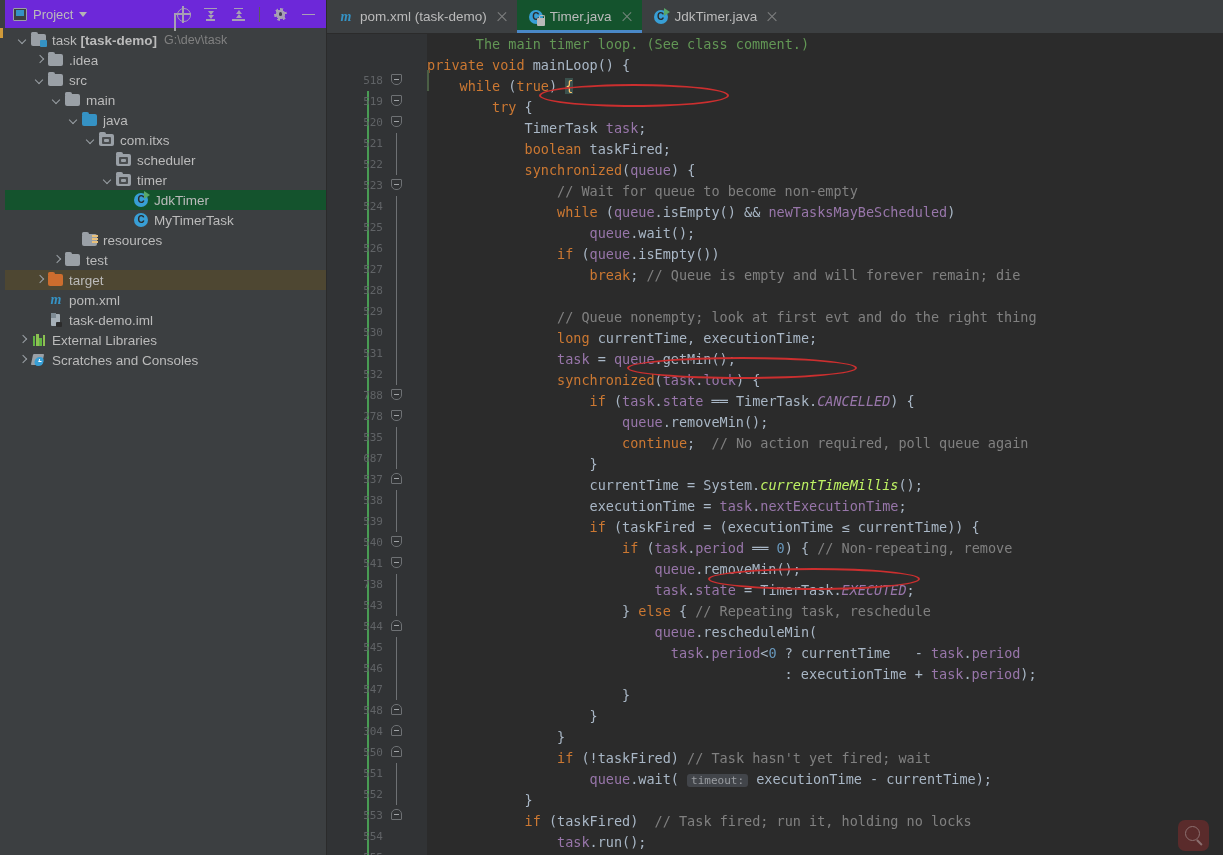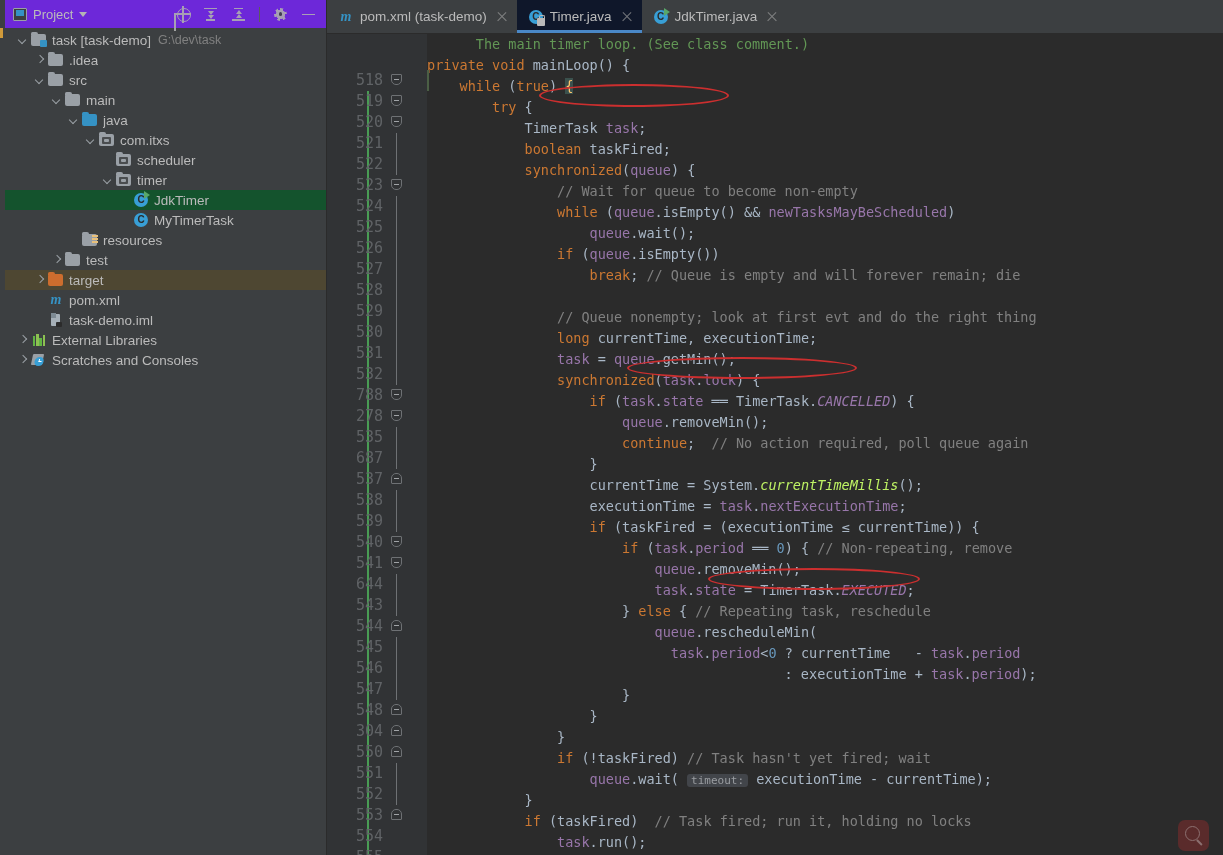--- a/index.html
+++ b/index.html
@@ -77,21 +77,21 @@
   }
   .row.sel   { background:#14532d; }
   .row.sel2  { background:#4e4732; }
   .arrow { width:12px; height:12px; position:relative; flex:0 0 12px; margin-right:2px; }
   .arrow.r::before{content:"";position:absolute;left:3px;top:2.2px;width:5px;height:5px;
     border-right:1.6px solid #9aa0a6;border-bottom:1.6px solid #9aa0a6;transform:rotate(-45deg);}
   .arrow.d::before{content:"";position:absolute;left:2px;top:3px;width:5px;height:5px;
     border-right:1.6px solid #9aa0a6;border-bottom:1.6px solid #9aa0a6;transform:rotate(45deg);}
   .ti { width:16px;height:16px;flex:0 0 16px;margin-right:5px;position:relative;display:inline-block; }
   .lbl { overflow:hidden; text-overflow:ellipsis; }
-  .lbl b { font-weight:normal; }
+  .lbl b { font-weight:bold; }
   .path { color:#808080; font-size:12.5px; margin-left:7px; }
 
   
   .ic-folder{background:#9aa0a6;border-radius:1.5px 2px 2px 2px;height:12px;width:15px;top:2px;position:absolute;}
   .ic-folder::before{content:"";position:absolute;top:-2.5px;left:0;width:7px;height:3px;background:#9aa0a6;border-radius:1.5px 2px 0 0;}
   .ic-folder.mod::after{content:"";position:absolute;right:-1px;bottom:-1px;width:7px;height:7px;background:#3592c4;border-radius:1px;}
   .ic-folder.src{background:#3592c4;}
   .ic-folder.src::before{background:#3592c4;}
   .ic-folder.tgt{background:#cc6d2e;}
   .ic-folder.tgt::before{background:#cc6d2e;}
@@ -128,36 +128,36 @@
   .ic-scr i::after{content:"";position:absolute;left:4px;top:1.6px;width:1.2px;height:3.2px;background:#fff;}
   .ic-scr i::before{content:"";position:absolute;left:4px;top:4.2px;width:3px;height:1.2px;background:#fff;}
 
   
   .editor-area { flex:1; height:855px; display:flex; flex-direction:column; background:#2b2b2b; min-width:0; }
 
   .tabbar { height:34px; flex:0 0 34px; background:#3c3f41; display:flex; align-items:stretch;
     border-bottom:1px solid #2b2b2b; }
   .tab { display:flex; align-items:center; gap:6px; padding:0 9px 0 11px; position:relative;
     font-size:13.5px; color:#bbbbbb; cursor:default; }
-  .tab.active { background:#0f172a; }
+  .tab.active { background:#14532d; }
   .tab.active::after { content:""; position:absolute; left:0; right:0; bottom:0; height:3px; background:#4a88c7; }
   .tab .tabico { width:16px;height:16px;position:relative;flex:0 0 16px; }
   .tab .x { width:12px;height:12px;position:relative;margin-left:3px;opacity:.7; }
   .tab .x::before,.tab .x::after{content:"";position:absolute;left:0;top:5px;width:12px;height:1.4px;background:#9d9d9d;}
   .tab .x::before{transform:rotate(45deg);} .tab .x::after{transform:rotate(-45deg);}
   .ic-lock{position:absolute;right:-1px;bottom:-1px;width:8px;height:8px;background:#b9b9b9;border-radius:1px;z-index:3;}
   .ic-lock::before{content:"";position:absolute;left:1.8px;top:-2.4px;width:4px;height:4px;border:1.2px solid #b9b9b9;border-bottom:none;border-radius:2px 2px 0 0;}
 
   
   .code-wrap { flex:1; position:relative; overflow:hidden; display:flex; background:#2b2b2b; }
   .gutter { width:100px; flex:0 0 100px; position:relative; background:#313335; }
   .gutter .numcol { position:absolute; right:44px; top:0; width:56px; text-align:right; }
   .gutter .foldcol { position:absolute; left:62px; top:0; width:16px; }
   .gutter .changebar { position:absolute; left:40px; width:2px; background:#499c54; }
-  .ln { height:21px; line-height:21px; color:#606366; font-size:15px;
+  .ln { height:21px; line-height:21px; color:#606366; font-size:11px;
         font-family:"DejaVu Sans Mono", monospace; }
   .fold { height:21px; position:relative; }
   .fold .box {
     position:absolute;left:2px;top:4px;width:11px;height:11px;border:1px solid #6e7174;
     border-radius:1px 1px 5px 5px; background:#313335;
   }
   .fold .box::after{content:"";position:absolute;left:2px;top:4px;width:5px;height:1px;background:#a0a3a6;}
   .fold .box.up { border-radius:5px 5px 1px 1px; }
   .fold .box.up::after{top:4px;}
   .fold .vline { position:absolute; left:7px; top:0; width:1px; height:21px; background:#6e7174; }
@@ -443,21 +443,21 @@
             <div class="ln">532</div>
             <div class="ln">788</div>
             <div class="ln">278</div>
             <div class="ln">535</div>
             <div class="ln">687</div>
             <div class="ln">537</div>
             <div class="ln">538</div>
             <div class="ln">539</div>
             <div class="ln">540</div>
             <div class="ln">541</div>
-            <div class="ln">644</div>
+            <div class="ln">738</div>
             <div class="ln">543</div>
             <div class="ln">544</div>
             <div class="ln">545</div>
             <div class="ln">546</div>
             <div class="ln">547</div>
             <div class="ln">548</div>
             <div class="ln">304</div>
             <div class="ln">550</div>
             <div class="ln">551</div>
             <div class="ln">552</div>

